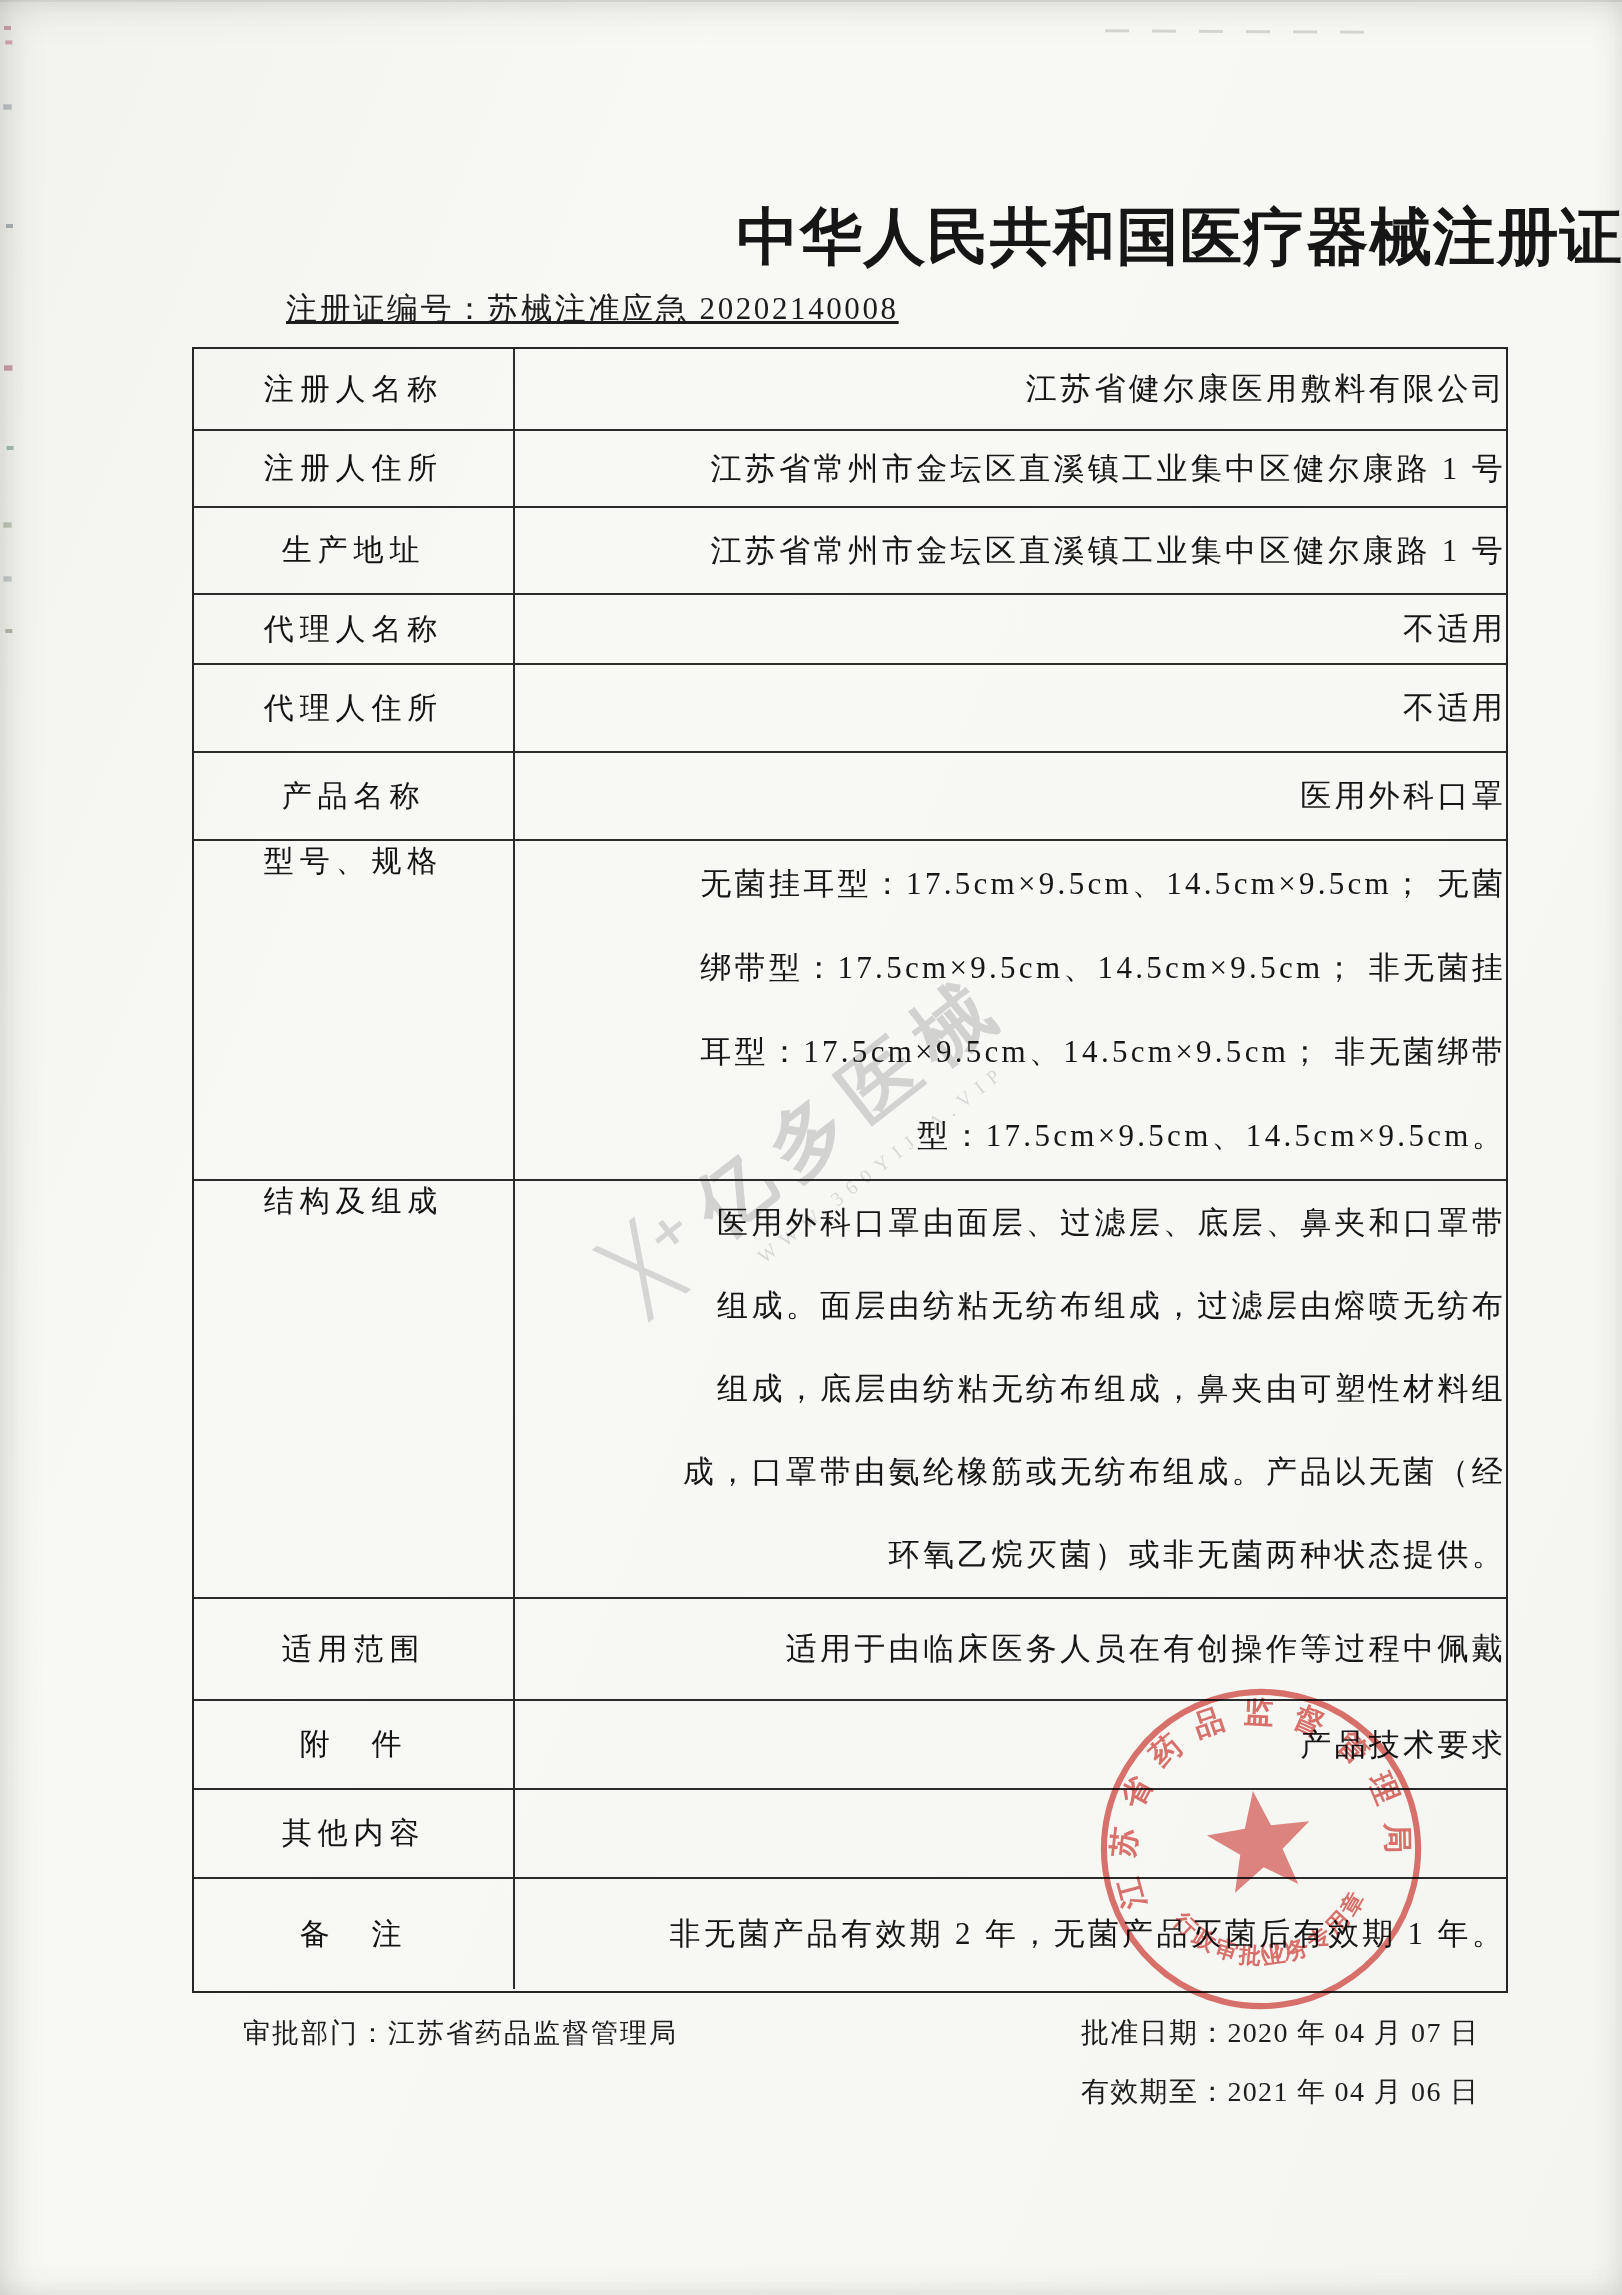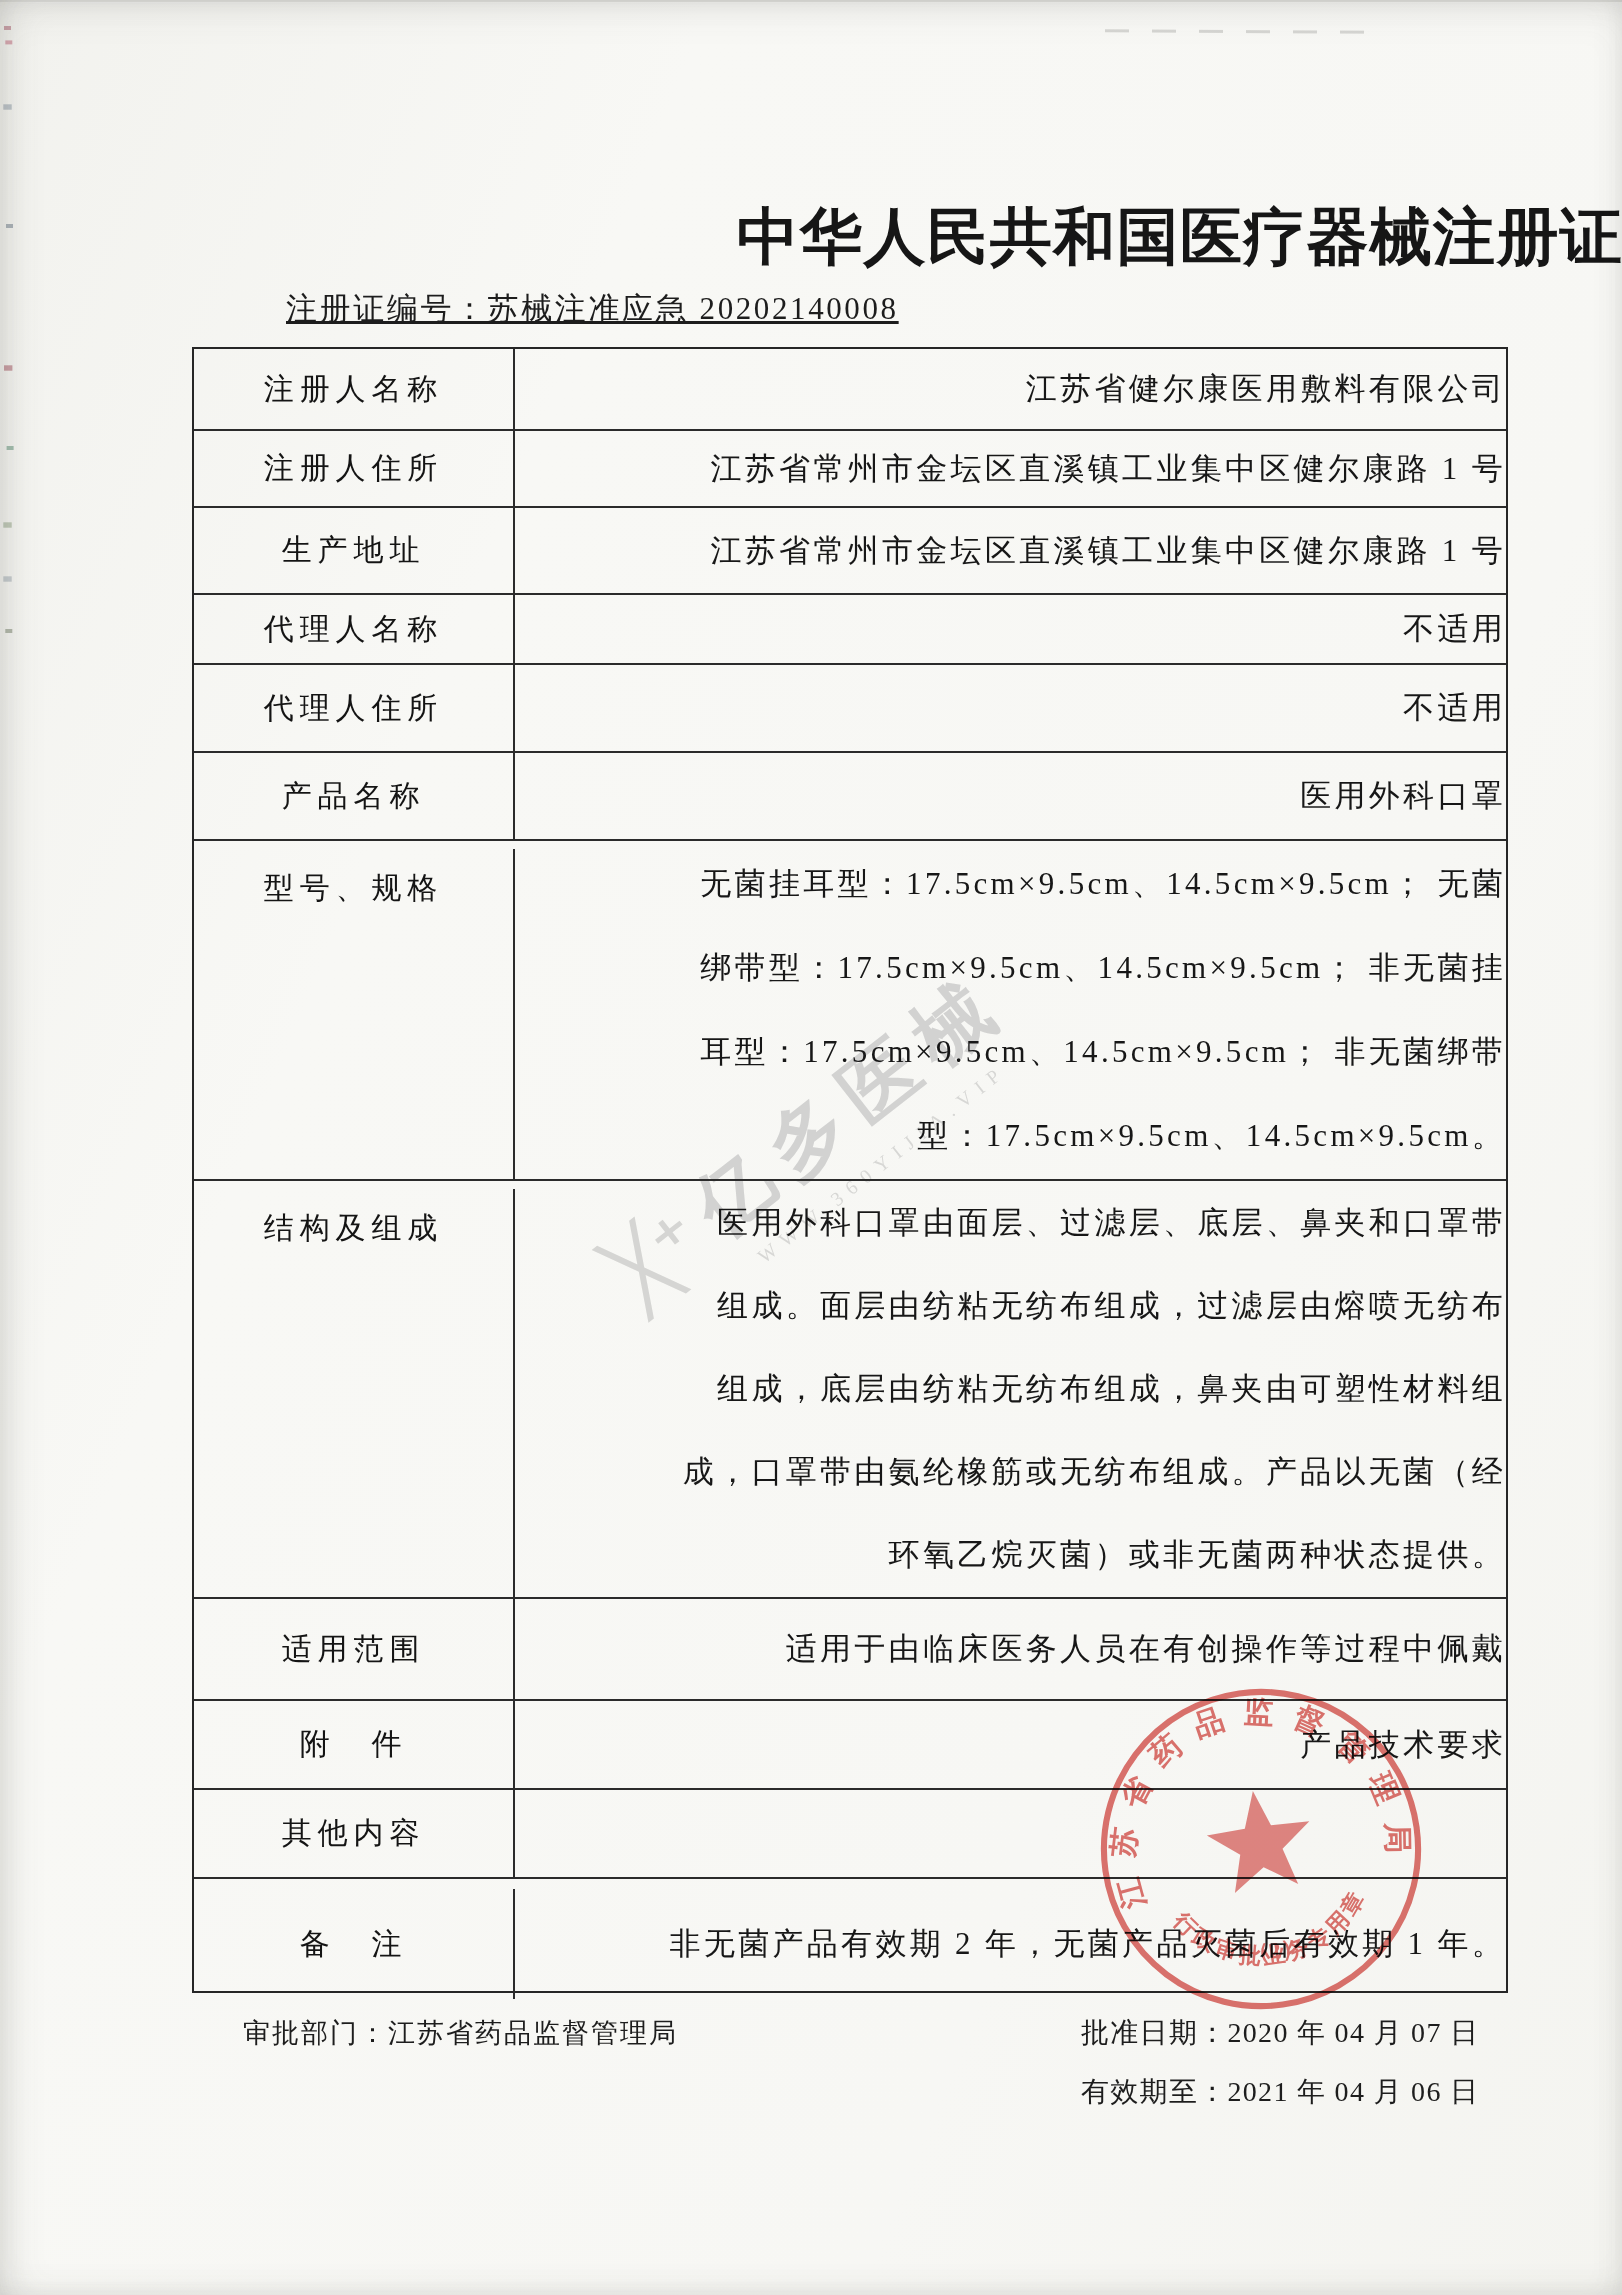--- a/index.html
+++ b/index.html
@@ -49,36 +49,36 @@
   .reg-no{
     position:absolute;left:286px;top:288px;z-index:2;
     font-size:31px;letter-spacing:2.6px;white-space:nowrap;text-decoration:underline;
   }
   
   .cert-table{
     position:absolute;left:192px;top:347px;width:1316px;height:1646px;z-index:2;
     border:2.6px solid #262626;box-sizing:border-box;background:transparent;
   }
   .row{display:flex;box-sizing:border-box;border-bottom:2px solid #2b2b2b;}
-  .row:last-child{border-bottom:none;margin-top:10px;}
+  .row:last-child{border-bottom:none;}
   .cell{box-sizing:border-box;}
   .cell.label{
     flex:0 0 321px;border-right:2px solid #2b2b2b;
     display:flex;align-items:center;justify-content:center;
     font-size:30px;letter-spacing:5.9px;color:#141414;text-align:center;
   }
   .cell.content{
     flex:1 1 auto;display:flex;flex-direction:column;justify-content:center;
     padding-left:27.5px;font-size:31px;letter-spacing:3.3px;color:#171717;align-items:flex-end;
   }
   .line{white-space:nowrap;}
   .r0{height:82px}.r1{height:77px}.r2{height:87px}.r3{height:70px}
   .r4{height:88px}.r5{height:88px}.r6{height:340px}.r7{height:418px}
   .r8{height:102px}.r9{height:89px}.r10{height:89px}.r11{height:110px}
-  .row.multi .cell.label{align-items:flex-start;padding-top:19px;margin-top:8px;}
+  .row.multi .cell.label{align-items:flex-start;padding-top:0;}
   .r6 .line{height:84px;display:flex;align-items:center;}
   .r7 .line{height:83px;display:flex;align-items:center;}
   
   .footer-dept{position:absolute;left:243px;top:2015px;font-size:27px;letter-spacing:2px;z-index:2;white-space:nowrap;}
   .footer-date1{position:absolute;left:1081px;top:2014px;font-size:28px;letter-spacing:1.3px;z-index:2;white-space:nowrap;}
   .footer-date2{position:absolute;left:1081px;top:2073px;font-size:28px;letter-spacing:1.3px;z-index:2;white-space:nowrap;}
   
   .seal{
     position:absolute;left:1091px;top:1679px;width:340px;height:340px;z-index:5;
     mix-blend-mode:multiply;opacity:.82;transform:rotate(-8deg);

